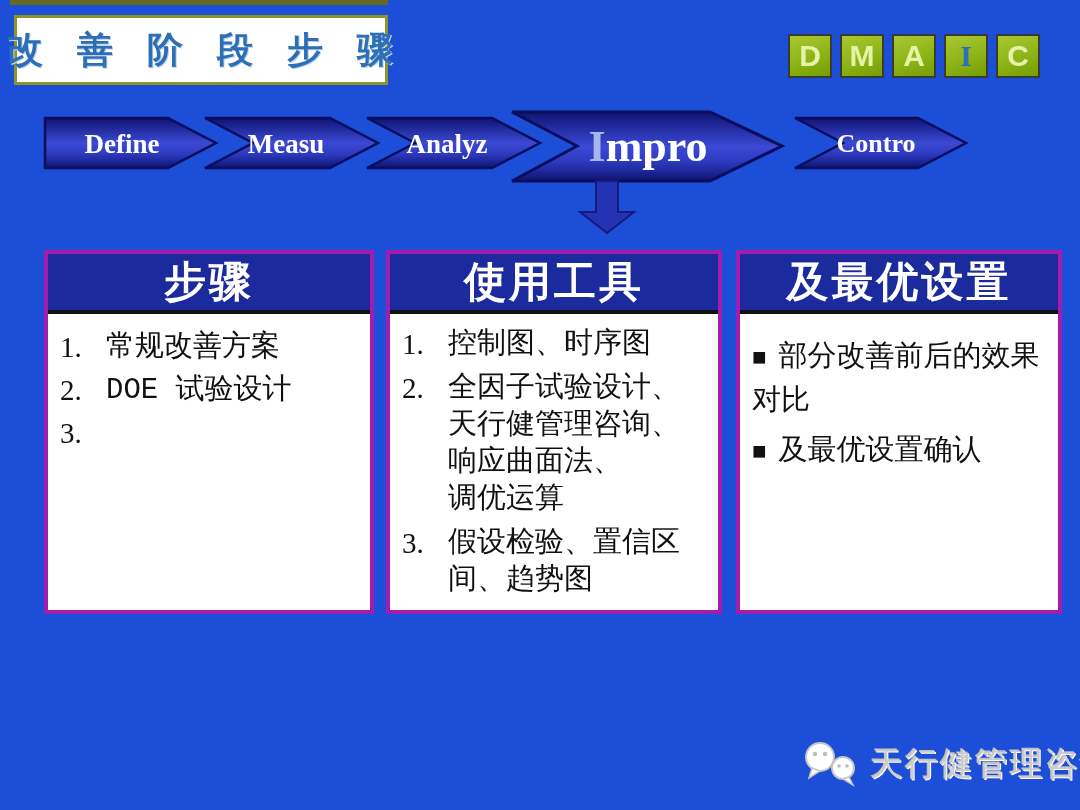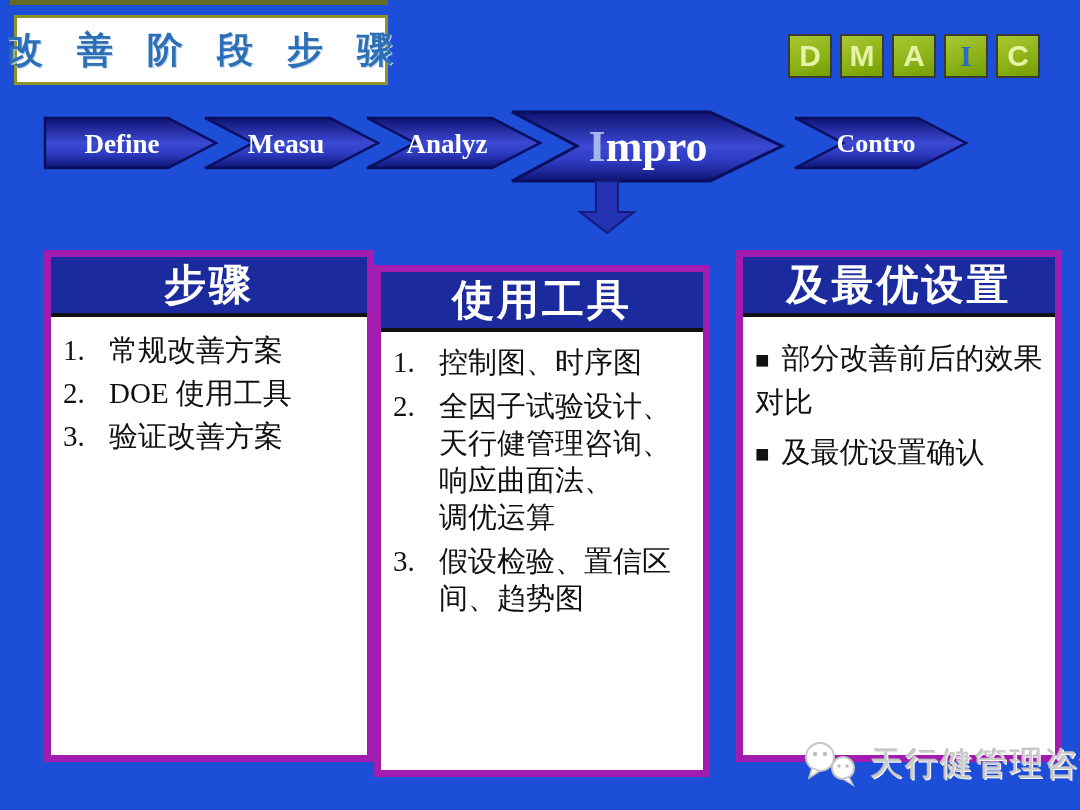--- a/index.html
+++ b/index.html
@@ -28,36 +28,36 @@
     display:flex;align-items:center;justify-content:center;
     font-family:"Liberation Sans","DejaVu Sans",sans-serif;
     font-weight:bold;font-size:30px;color:#e6f2a8;
   }
   .dmaic-box.hl{color:#2e6db8;font-family:"Liberation Serif","DejaVu Serif",serif;}
   
   #flow-svg{position:absolute;left:0;top:100px;}
   .arrow-label{font-family:"Liberation Serif","DejaVu Serif",serif;font-weight:bold;fill:#ffffff;}
   
   .col{
-    position:absolute;top:250px;height:512px;border:7px solid #a21caf;
+    position:absolute;top:250px;height:364px;border:4px solid #a21caf;
     box-sizing:border-box;background:#ffffff;
   }
   #col-1{left:44px;width:330px;}
-  #col-2{left:374px;width:336px;margin-top:15px;}
+  #col-2{left:386px;width:336px;}
   #col-3{left:736px;width:326px;}
   .col-header{
     height:56px;background:#1b2a9c;border-bottom:4px solid #111111;
     display:flex;align-items:center;justify-content:center;
     color:#ffffff;font-weight:bold;font-size:42px;letter-spacing:3px;
   }
   .col-body{padding:12px 12px 0 12px;color:#111111;font-size:29px;}
   .num-item{display:flex;line-height:43px;}
   #col-2 .num-item{line-height:37px;margin-bottom:7px;}
   .num-item .num{width:46px;flex:0 0 46px;}
-  .num-item .itext{white-space:pre-line;}
+  .num-item .itext{white-space:pre-line;font-family:Liberation Mono, monospace;}
   .bullet-item{line-height:42px;margin-top:8px;}
   .bullet-item .bchar{font-size:24px;margin-right:12px;}
   
   #watermark{position:absolute;left:800px;top:738px;display:flex;align-items:center;}
   #wm-text{
     font-size:33px;color:#cccccc;letter-spacing:2px;margin-left:8px;
     text-shadow:1px 1px 0 #ffffff,-1px -1px 0 #bdbdbd;white-space:nowrap;
   }
 </style>
 </head>
@@ -115,25 +115,24 @@
     <div class="col-header">
       <span>步骤</span>
     </div>
     <div class="col-body">
       <div class="num-item">
         <span class="num">1.</span>
         <span class="itext">常规改善方案</span>
       </div>
       <div class="num-item">
         <span class="num">2.</span>
-        <span class="itext">DOE 使用工具</span>
+        <span class="itext">DOE 试验设计</span>
       </div>
       <div class="num-item">
         <span class="num">3.</span>
-        <span class="itext">验证改善方案</span>
       </div>
     </div>
   </div>
 
   <div class="col" id="col-2">
     <div class="col-header">
       <span>使用工具</span>
     </div>
     <div class="col-body">
       <div class="num-item">

